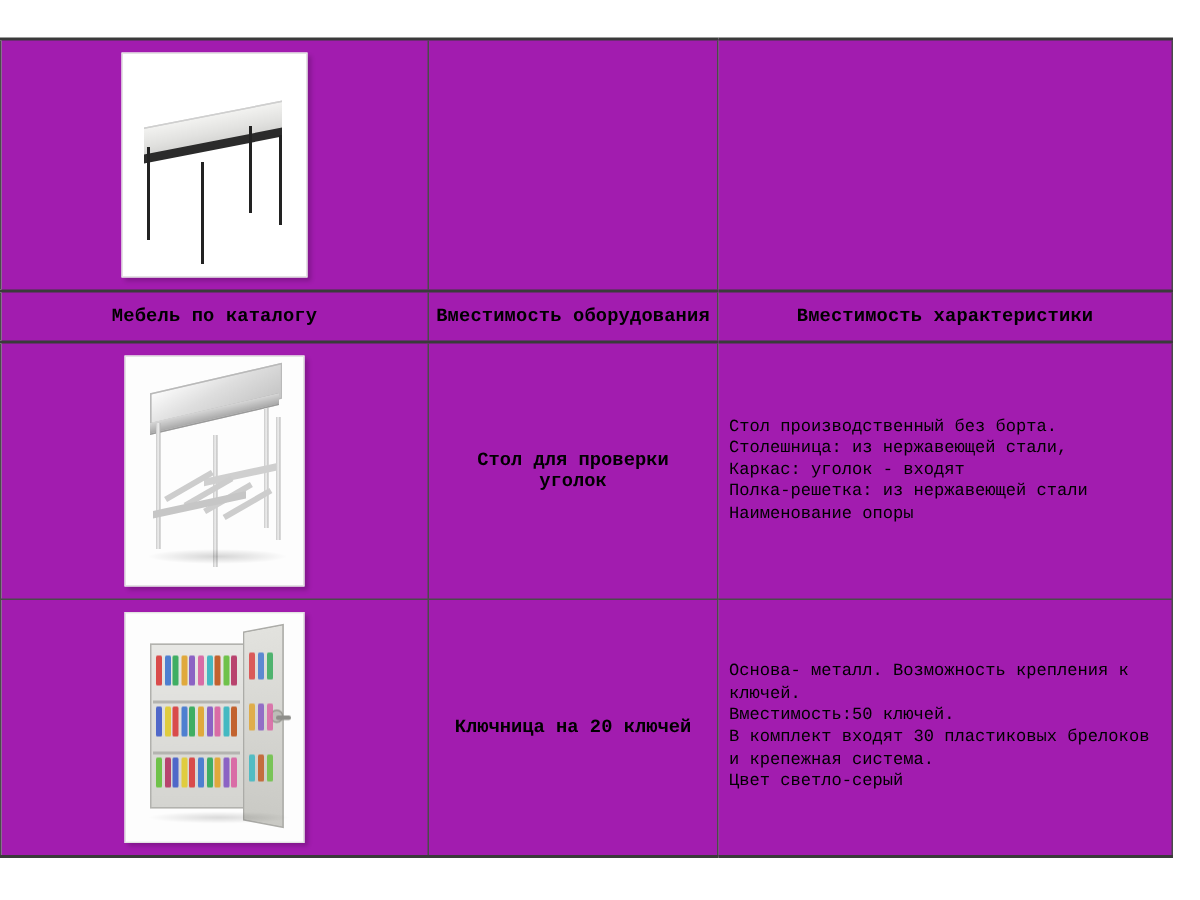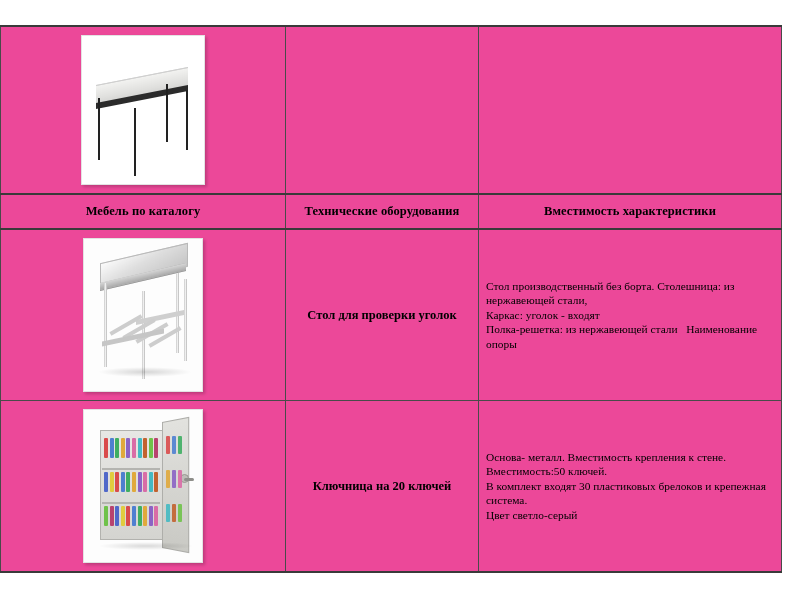--- a/index.html
+++ b/index.html
@@ -28,21 +28,22 @@
     left: 0px;
     top: 25px;
     width: 781px;
     border-collapse: collapse;
     table-layout: fixed;
   }
   table.catalog td {
     border: 1px solid #4a4a4a;
     padding: 0;
     vertical-align: middle;
-    background: #ec4899;
+    background: #a21caf;
+    font-family: Liberation Mono, monospace;
   }
   table.catalog tr.header-row td {
     border-top: 2px solid #3a3a3a;
     border-bottom: 2px solid #3a3a3a;
   }
   table.catalog tr.top-row td {
     border-top: 2px solid #3a3a3a;
   }
   table.catalog tr.last-row td {
     border-bottom: 2px solid #3a3a3a;
@@ -228,21 +229,21 @@
         <td>
           <div class="spec-cell"></div>
         </td>
       </tr>
 
       <tr class="header-row">
         <td>
           <div class="hdr">Мебель по каталогу</div>
         </td>
         <td>
-          <div class="hdr">Технические оборудования</div>
+          <div class="hdr">Вместимость оборудования</div>
         </td>
         <td>
           <div class="hdr">Вместимость характеристики</div>
         </td>
       </tr>
 
       <tr>
         <td>
           <div class="pic-wrap">
             <div class="photo p2">
@@ -331,21 +332,21 @@
                 <div class="kshadow"></div>
               </div>
             </div>
           </div>
         </td>
         <td>
           <div class="name-cell">Ключница на 20 ключей</div>
         </td>
         <td>
           <div class="spec-cell">
-            <span class="line">Основа- металл. Вместимость крепления к стене.</span>
+            <span class="line">Основа- металл. Возможность крепления к ключей.</span>
             <span class="line">Вместимость:50 ключей.</span>
             <span class="line">В комплект входят 30 пластиковых брелоков и крепежная система.</span>
             <span class="line">Цвет светло-серый</span>
           </div>
         </td>
       </tr>
 
     </tbody>
   </table>
 

